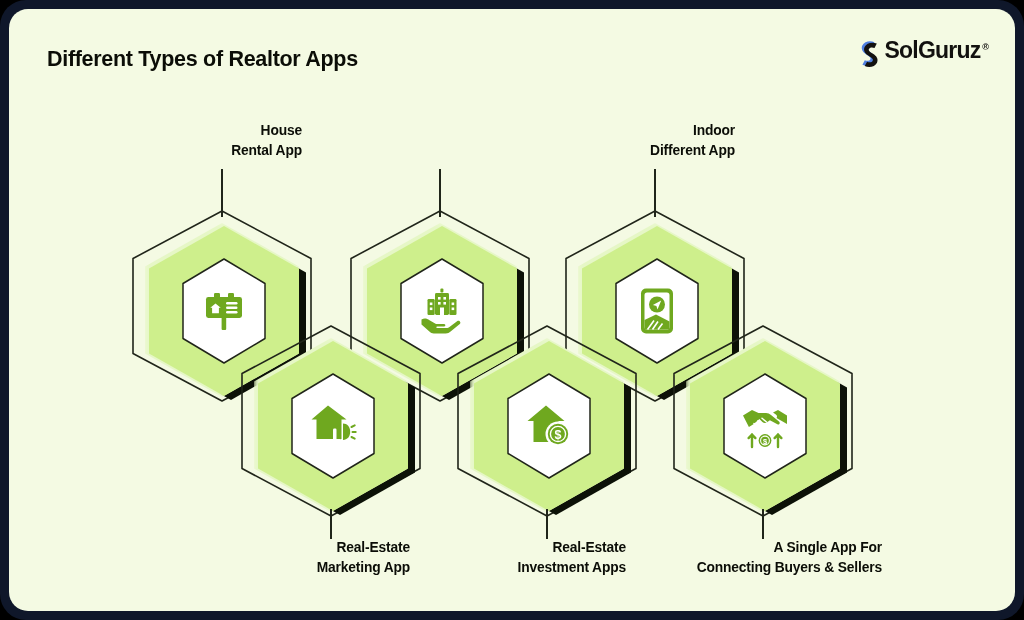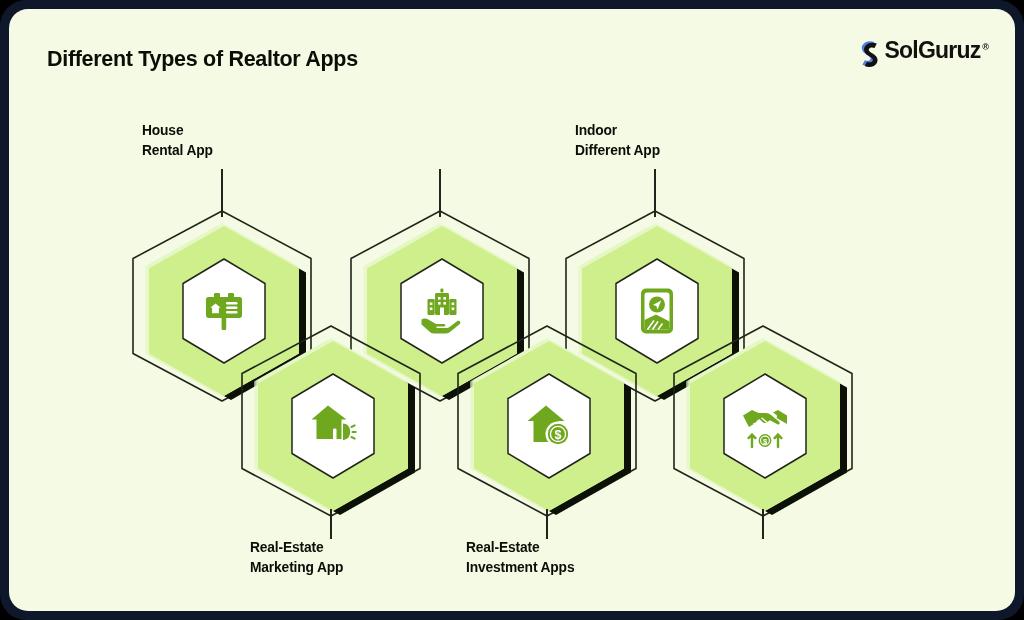--- a/index.html
+++ b/index.html
@@ -120,21 +120,21 @@
   .icon-holder svg { display: block; }
 
   
   .connector {
     position: absolute;
     width: 1.5px;
     background: #20251a;
   }
   .label {
     position: absolute;
-    text-align: left;
+    text-align: right;
     font-size: 13.8px;
     font-weight: bold;
     line-height: 1.48;
     letter-spacing: -0.15px;
     color: #0b0d07;
     white-space: pre-line;
   }
 </style>
 </head>
 <body>
@@ -319,15 +319,17 @@
             <circle cx="24" cy="37.5" r="4.4" fill="none" stroke="#ffffff" stroke-width="1.1"></circle>
             <text x="24" y="40.6" text-anchor="middle" font-family="Liberation Sans, sans-serif" font-size="7.6" font-weight="bold" fill="#ffffff">$</text>
             <path d="M11 44 V31.5 M11 31.5 l-3.4 3.6 M11 31.5 l3.4 3.6" stroke="#6fa81f" stroke-width="2.4" stroke-linecap="round" fill="none"></path>
             <path d="M37 44 V31.5 M37 31.5 l-3.4 3.6 M37 31.5 l3.4 3.6" stroke="#6fa81f" stroke-width="2.4" stroke-linecap="round" fill="none"></path>
           </svg>
         </div>
       </div>
     </div>
 
     <div class="connector" style="left:753px; top:500px; height:30px;"></div>
+    <div class="label" style="left:633px; top:529px; width:240px;">A Single App For
+Connecting Buyers &amp; Sellers</div>
 
   </div>
 </div>
 
 </body></html>

